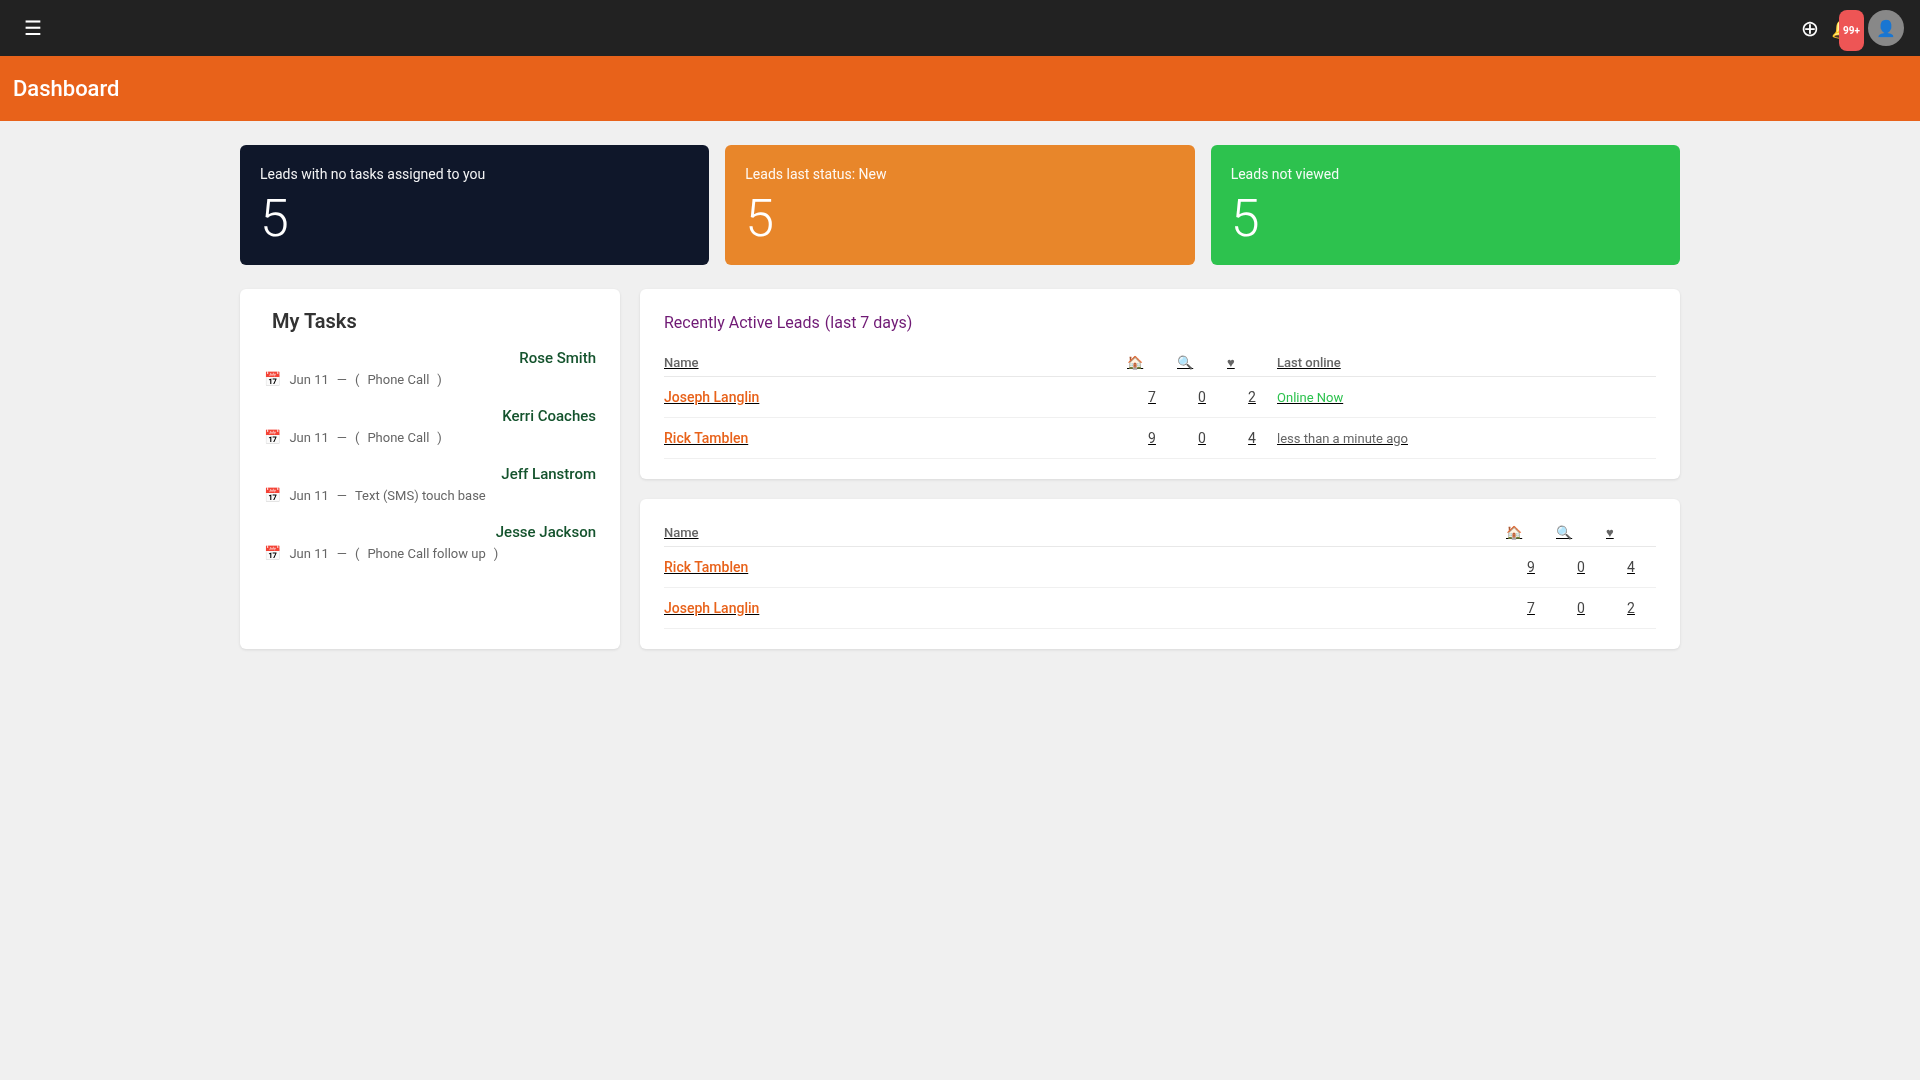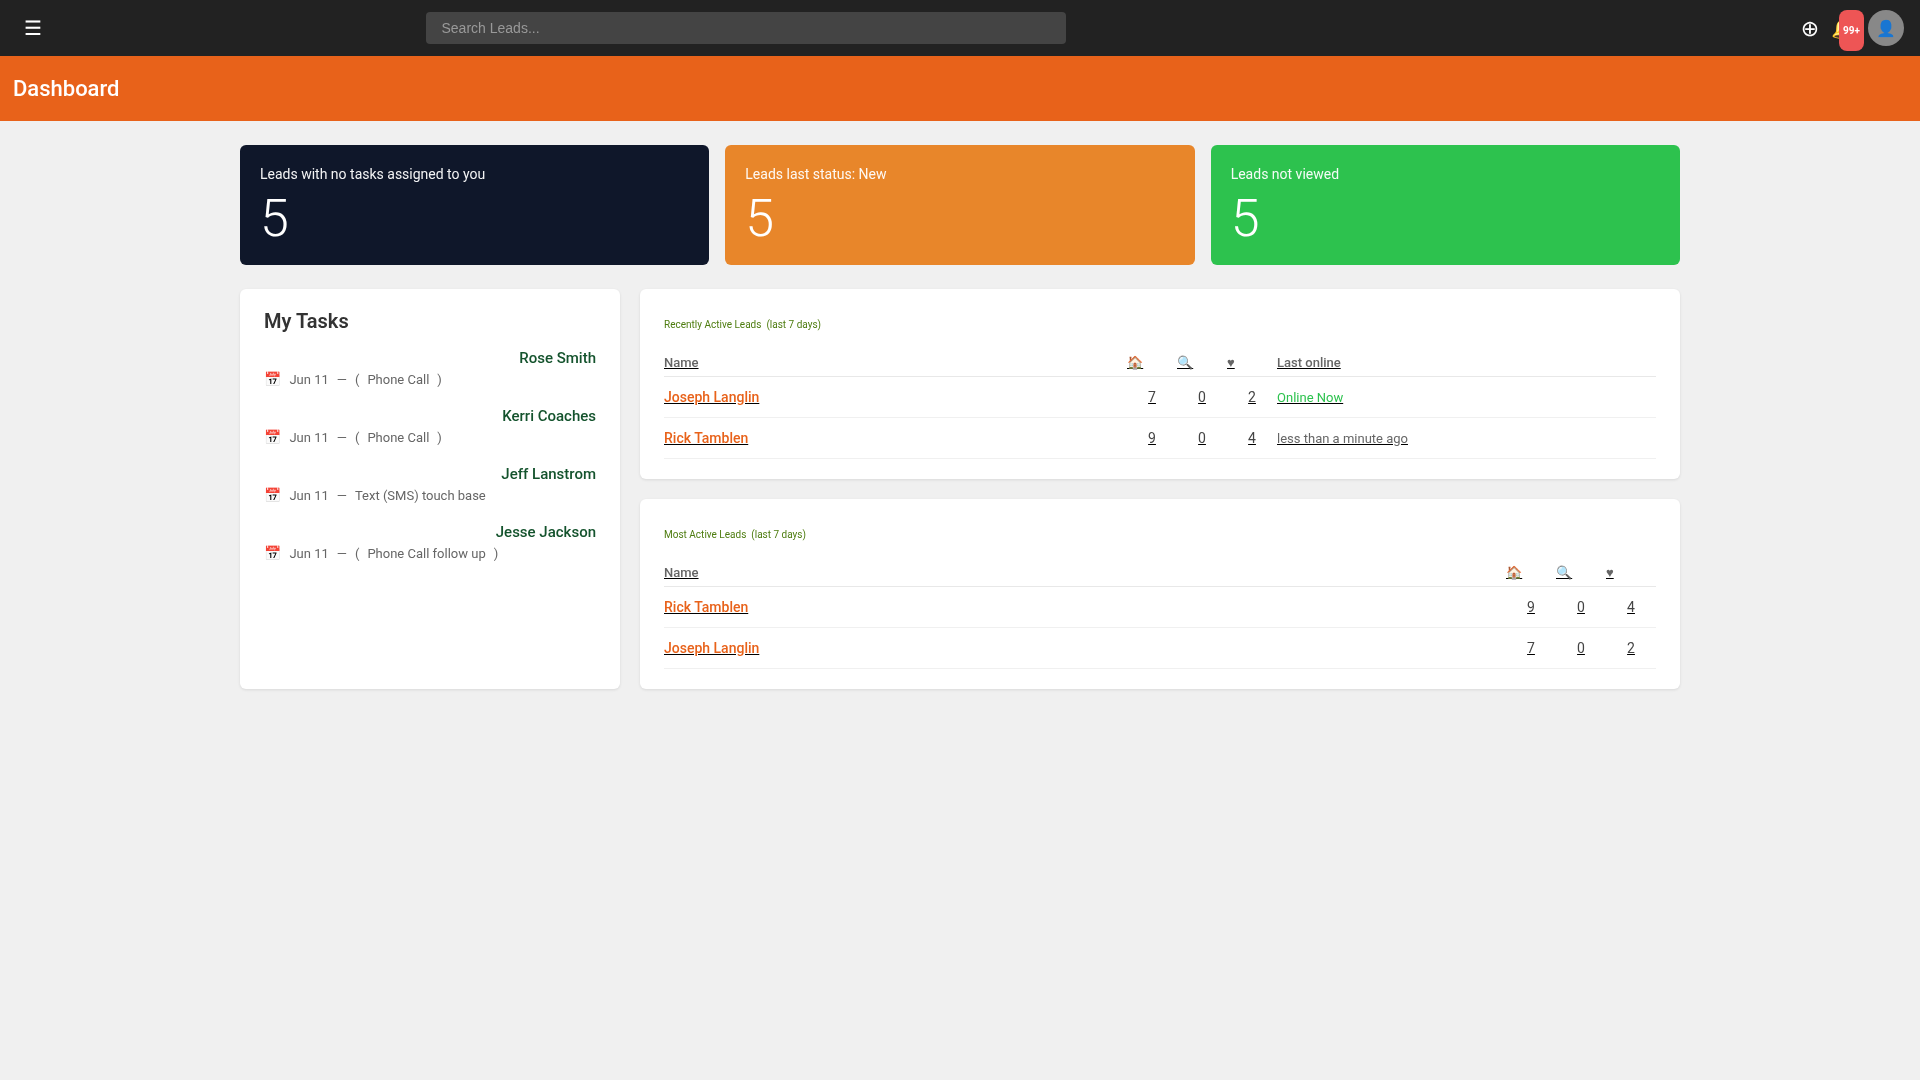--- a/index.html
+++ b/index.html
@@ -137,20 +137,21 @@
     }
     .left-panel { width: 380px; }
     .right-panel { flex: 1; display: flex; flex-direction: column; gap: 20px; }
 
     .panel-body { padding: 20px 24px; }
     .panel-title {
       font-size: 20px;
       font-weight: 600;
       color: #333;
       margin-bottom: 16px;
+      margin-left: 8px;
     }
 
     
     .task-tabs {
       display: flex;
       gap: 0;
       border-bottom: 1px solid #e0e0e0;
       margin-bottom: 20px;
     }
     .task-tab {
@@ -222,33 +223,30 @@
     .icon-col { width: 40px; text-align: center; color: #999; font-size: 14px; }
     .num-col { width: 50px; text-align: center; color: #555; }
 
     .panel-title-sub {
       font-size: 20px;
       font-weight: 600;
       color: #333;
       margin-bottom: 16px;
     }
     .panel-title-sub span {
-      font-size: 10px;
+      font-size: 16px;
       font-weight: 400;
-      color: #4d7c0f;
+      color: #701a75;
     }
   </style>
 </head>
 <body>
 
 <nav class="top-nav">
   <span class="hamburger-icon">☰</span>
-  <div class="search-bar">
-    <input class="search-input" type="text" placeholder="Search Leads..." style="">
-  </div>
   <div class="nav-right">
     <span class="add-icon">⊕</span>
     <div class="notification-wrapper">
       <span class="bell-icon">🔔</span>
       <span class="notification-badge">99+</span>
     </div>
     <div class="avatar">👤</div>
   </div>
 </nav>
 
@@ -361,23 +359,20 @@
               <td class="num-col">4</td>
               <td class="last-seen">less than a minute ago</td>
             </tr>
           </tbody>
         </table>
       </div>
     </div>
 
     <div class="panel">
       <div class="panel-body">
-        <div class="panel-title-sub">
-          <span>Most Active Leads</span> <span>(last 7 days)</span>
-        </div>
         <table class="leads-table">
           <thead>
             <tr>
               <th>Name</th>
               <th class="icon-col">🏠</th>
               <th class="icon-col">🔍</th>
               <th class="icon-col">♥</th>
             </tr>
           </thead>
           <tbody>

